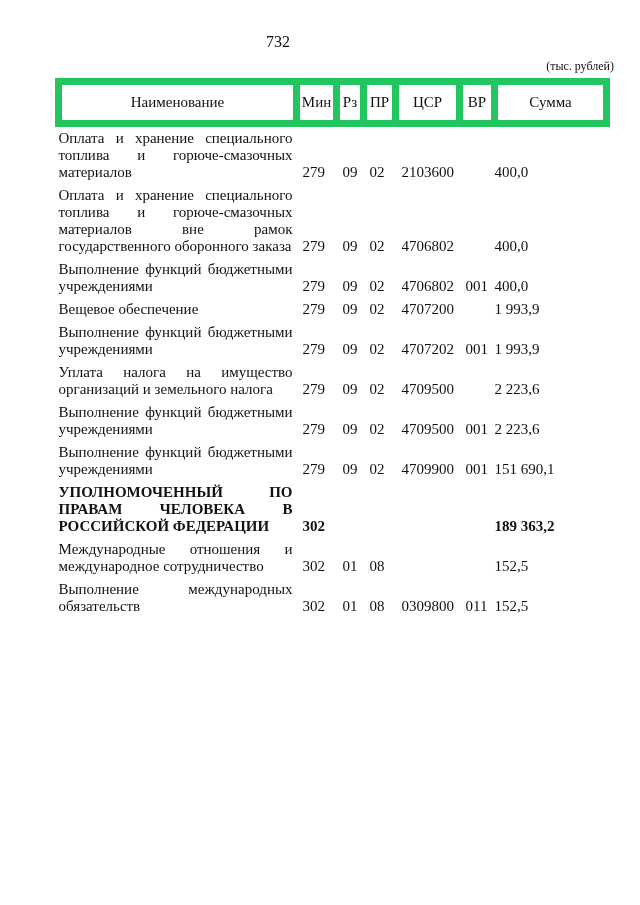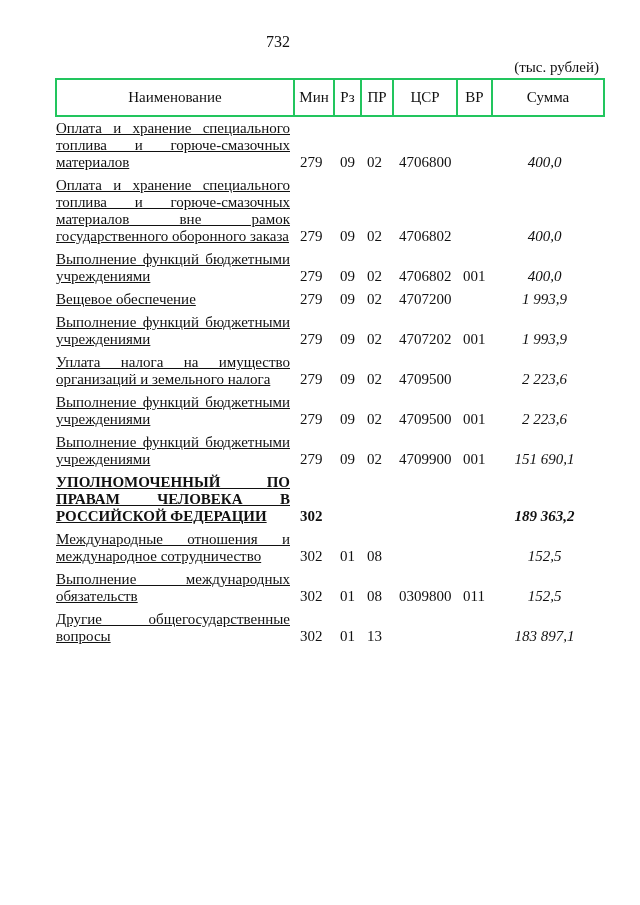--- a/index.html
+++ b/index.html
@@ -1,25 +1,25 @@
 <!DOCTYPE html>
 <html><head>
 <meta charset="utf-8">
 <style>
   html, body { margin: 0; padding: 0; background: #ffffff; }
   body { width: 640px; height: 905px; position: relative; overflow: hidden;
          font-family: "Liberation Serif", serif; color: #111; font-size: 15px; }
   .page-number { position: absolute; top: 33px; left: 0; width: 556px; text-align: center; font-size: 16px; }
-  .units { position: absolute; top: 59px; right: 41px; font-size: 15px; }
+  .units { position: absolute; top: 59px; right: 26px; font-size: 12px; }
   table.budget { position: absolute; left: 55px; top: 78px; border-collapse: collapse; table-layout: fixed; width: 548px; }
-  table.budget th { border: 2px solid #22c55e; font-weight: normal; height: 35px; font-size: 15px; padding: 0; text-align: center; }
+  table.budget th { border: 7px solid #22c55e; font-weight: normal; height: 35px; font-size: 15px; padding: 0; text-align: center; }
   table.budget td { padding: 0; vertical-align: bottom; font-size: 15px; line-height: 17px; }
-  td.name { text-align: justify; text-align-last: left; padding-right: 4px !important; text-decoration: underline; }
+  td.name { text-align: justify; text-align-last: left; padding-right: 4px !important; }
   td.num { text-align: left; padding-left: 6px !important; }
-  td.sum { text-align: center; padding-right: 7px !important; font-style: italic; }
+  td.sum { text-align: left; padding-right: 7px !important; }
   tr.row td { padding-top: 3px; padding-bottom: 3px; }
   tr.bold td { font-weight: bold; margin-left: 11px; }
   col.c-name { width: 238px; } col.c-min { width: 40px; } col.c-rz { width: 27px; }
   col.c-pr { width: 32px; } col.c-csr { width: 64px; } col.c-vr { width: 35px; } col.c-sum { width: 112px; }
 </style>
 </head>
 <body>
 
 <div class="page-number">732</div>
 <div class="units">(тыс. рублей)</div>
@@ -44,21 +44,21 @@
       <th>ВР</th>
       <th>Сумма</th>
     </tr>
   </thead>
   <tbody id="tbody">
       <tr class="row">
         <td class="name">Оплата и хранение специального топлива и горюче-смазочных материалов</td>
         <td class="num">279</td>
         <td class="num">09</td>
         <td class="num">02</td>
-        <td class="num">4706800</td>
+        <td class="num">2103600</td>
         <td class="num"></td>
         <td class="sum">400,0</td>
       </tr>
       <tr class="row">
         <td class="name">Оплата и хранение специального топлива и горюче-смазочных материалов вне рамок государственного оборонного заказа</td>
         <td class="num">279</td>
         <td class="num">09</td>
         <td class="num">02</td>
         <td class="num">4706802</td>
         <td class="num"></td>
@@ -138,23 +138,14 @@
       </tr>
       <tr class="row">
         <td class="name">Выполнение международных обязательств</td>
         <td class="num">302</td>
         <td class="num">01</td>
         <td class="num">08</td>
         <td class="num">0309800</td>
         <td class="num">011</td>
         <td class="sum">152,5</td>
       </tr>
-      <tr class="row">
-        <td class="name">Другие общегосударственные вопросы</td>
-        <td class="num">302</td>
-        <td class="num">01</td>
-        <td class="num">13</td>
-        <td class="num"></td>
-        <td class="num"></td>
-        <td class="sum">183 897,1</td>
-      </tr>
     </tbody>
 </table>
 
 </body></html>

